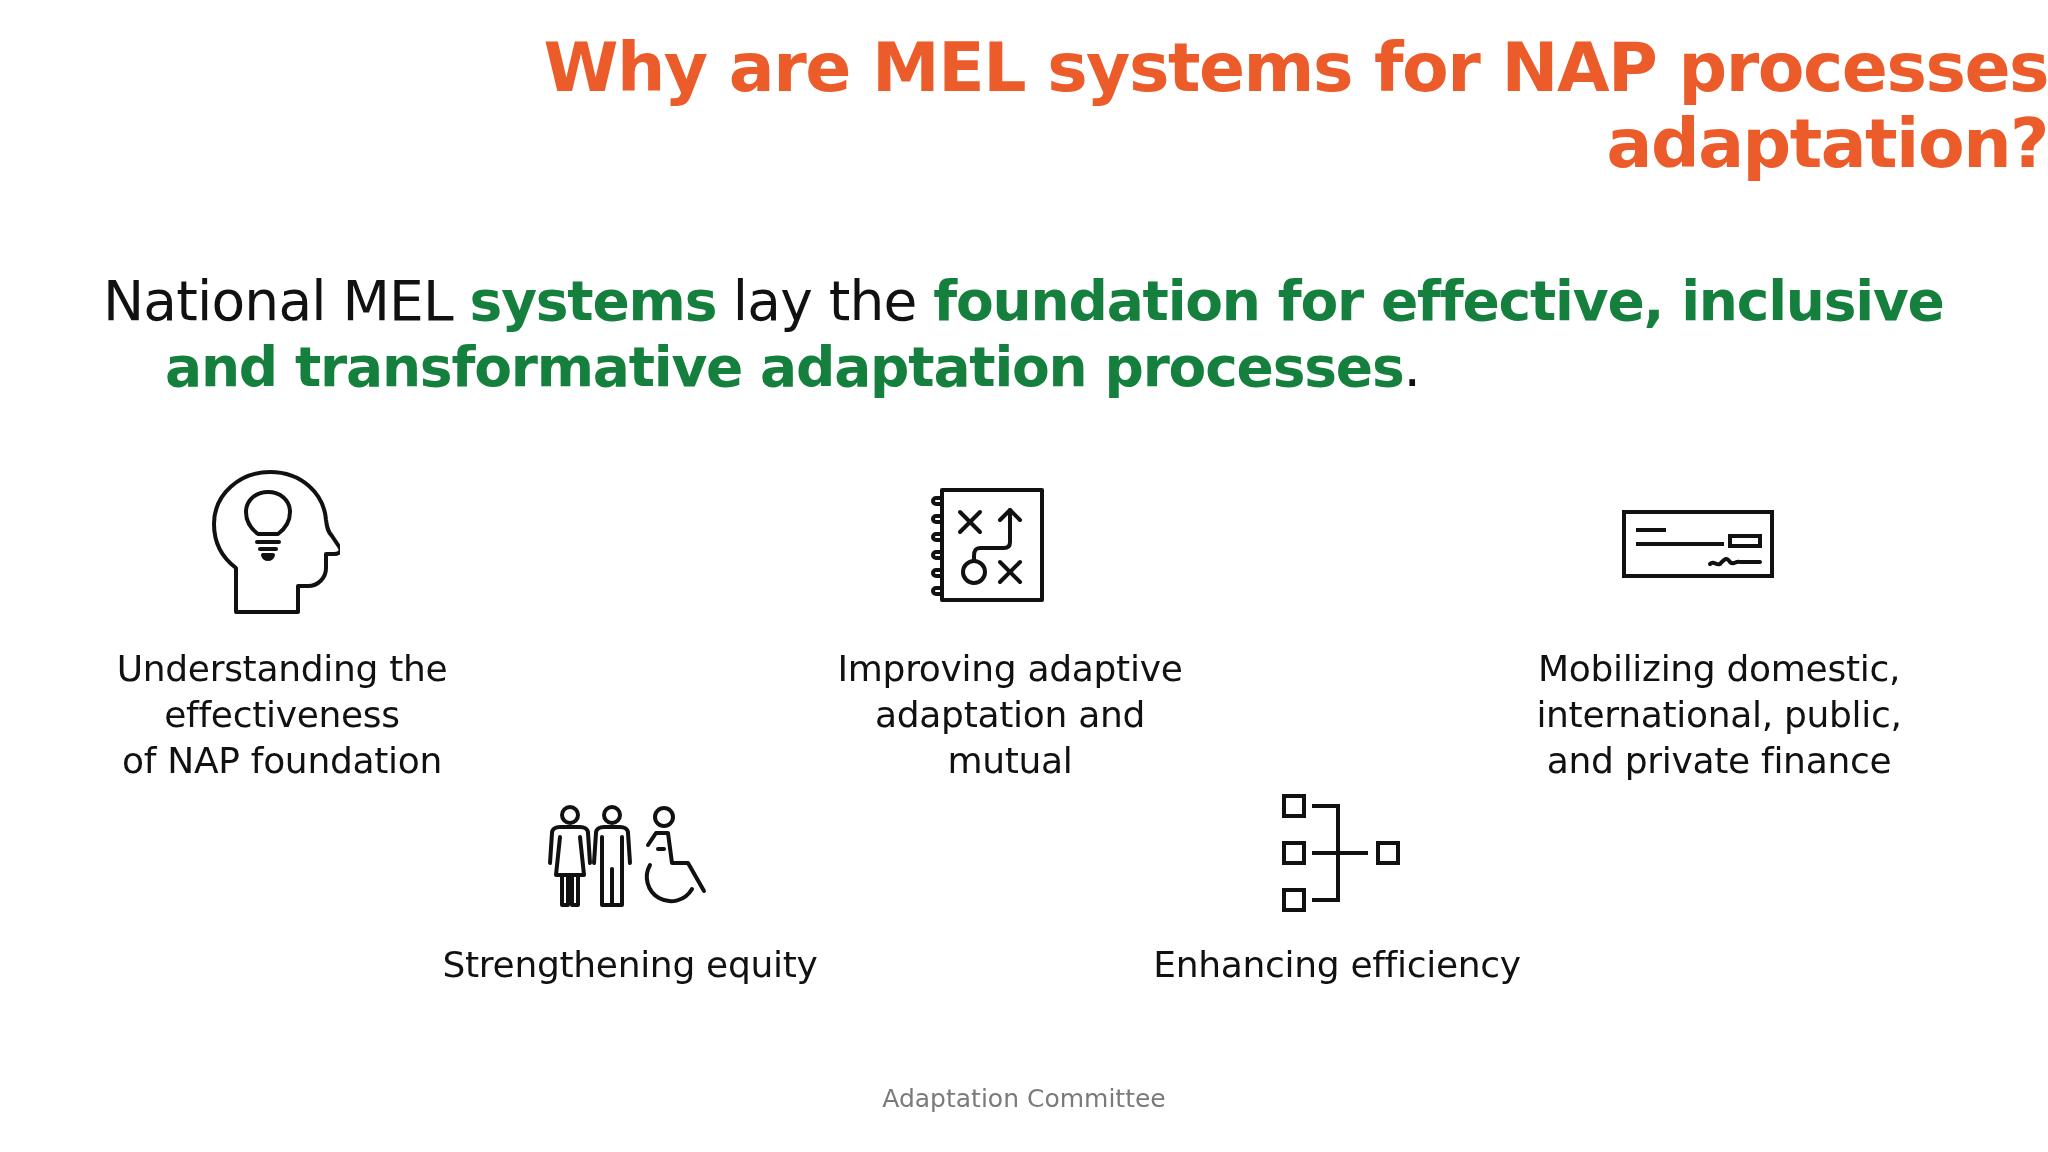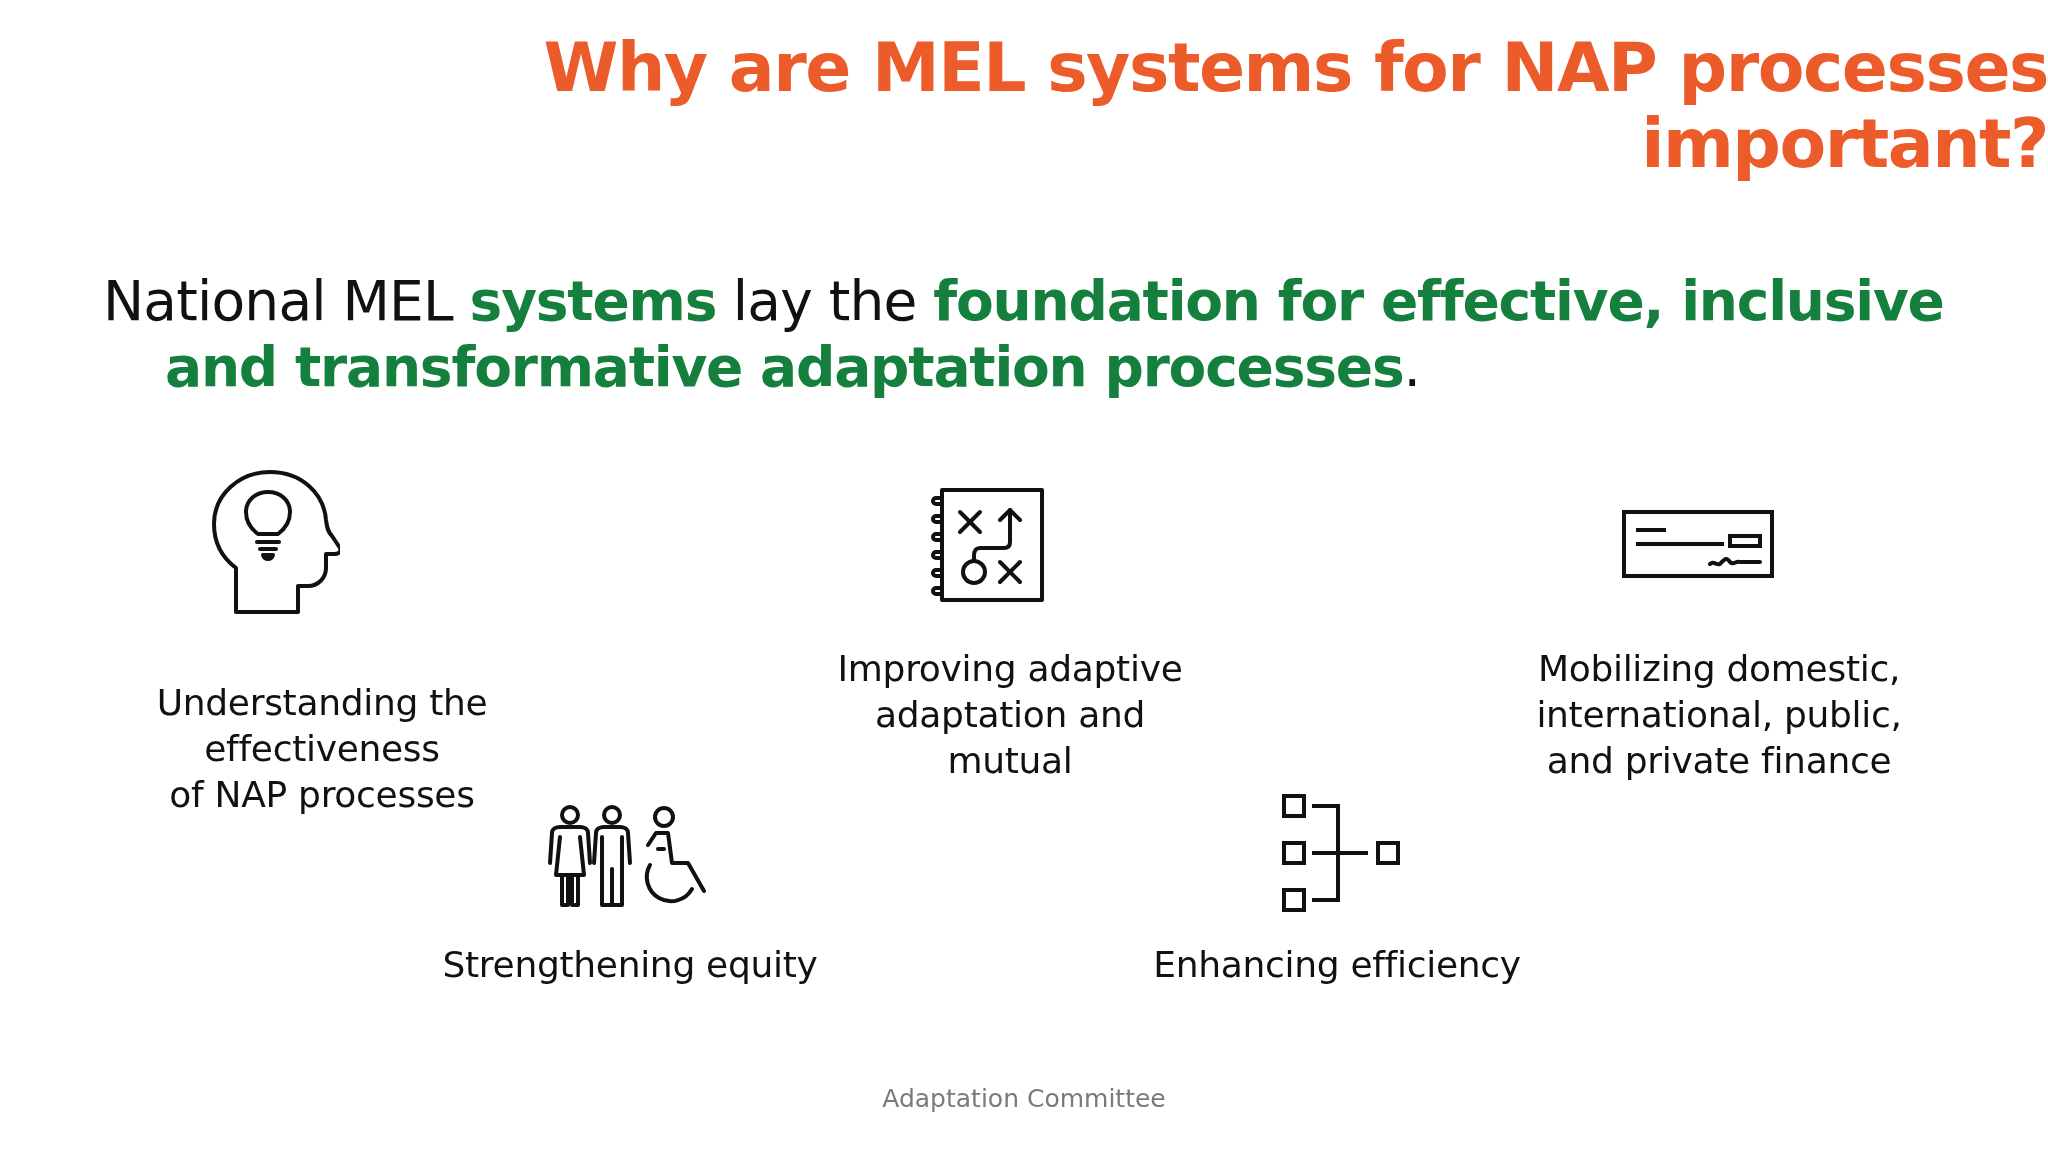--- a/index.html
+++ b/index.html
@@ -19,21 +19,21 @@
            color:#111111; white-space:nowrap; transform:translateX(-50%); letter-spacing:-0.3px; }
   .label span { display:block; }
   .footer { position:absolute; left:0; width:2048px; top:1084px; text-align:center;
             font-size:25px; color:#7a7a7a; }
 </style>
 </head>
 <body>
 
 <div class="title">
   <span>Why are MEL systems for NAP processes</span>
-  <span>important?</span>
+  <span>adaptation?</span>
 </div>
 
 <div class="lead">
   <span>National MEL </span><span class="em">systems</span><span> lay the </span><span class="em">foundation for effective, inclusive</span>
   <span class="l2"><span class="em">and transformative adaptation processes</span><span>.</span></span>
 </div>
 
 <div class="icon" style="left:212px; top:468px; width:128px; height:148px;">
   <svg viewBox="0 0 128 148" fill="none" stroke="#111" stroke-width="4" stroke-linejoin="round" stroke-linecap="round">
     <path d="M24 144 V100 C8 88 2 72 2 56 C2 26 28 4 58 4 C90 4 112 26 114 52 C115 60 116 64 120 68 L128 80 C130 84 126 86 122 86 H114 V100 C114 110 106 118 96 118 H86 V144 Z"></path>
@@ -97,24 +97,24 @@
   <svg viewBox="0 0 124 122" fill="none" stroke="#111" stroke-width="4" stroke-linecap="square">
     <rect x="4" y="4" width="20" height="20"></rect>
     <rect x="4" y="51" width="20" height="20"></rect>
     <rect x="4" y="98" width="20" height="20"></rect>
     <rect x="98" y="51" width="20" height="20"></rect>
     <polyline points="34,14 58,14 58,108 34,108"></polyline>
     <line x1="34" y1="61" x2="86" y2="61"></line>
   </svg>
 </div>
 
-<div class="label" style="left:282px; top:680px;margin-left:40px;">
+<div class="label" style="left:282px; top:646px;">
   <span>Understanding the</span>
   <span>effectiveness</span>
-  <span>of NAP processes</span>
+  <span>of NAP foundation</span>
 </div>
 
 <div class="label" style="left:1010px; top:646px;">
   <span>Improving adaptive</span>
   <span>adaptation and</span>
   <span>mutual</span>
 </div>
 
 <div class="label" style="left:1719px; top:646px;">
   <span>Mobilizing domestic,</span>

